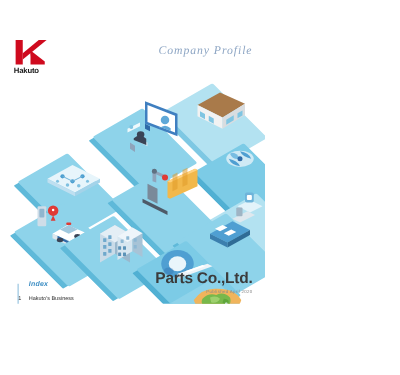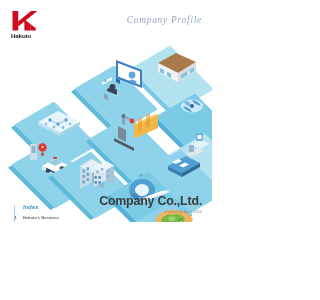--- a/index.html
+++ b/index.html
@@ -13,20 +13,21 @@
     overflow: hidden;
     font-family: "Liberation Sans", sans-serif;
     position: relative;
   }
   #page {
     position: relative;
     width: 212px;
     height: 222px;
     background: #ffffff;
     overflow: hidden;
+    margin-top: 21px;
   }
 
   
   #header {
     position: absolute;
     left: 0; top: 0;
     width: 212px;
     height: 46px;
   }
   #logo-block {
@@ -411,17 +412,17 @@
         </div>
         <div class="idx-row spacer"></div>
         <div class="idx-row item">
           <span class="idx-num">7</span>
           <span class="idx-label">Corporate Information</span>
         </div>
       </div>
   </div>
 
   <div id="footer">
-    <div id="company-name">Company Co.,Ltd.</div>
+    <div id="company-name">Parts Co.,Ltd.</div>
     <div id="published">Published April 2020</div>
   </div>
 
 </div>
 
 </body></html>

